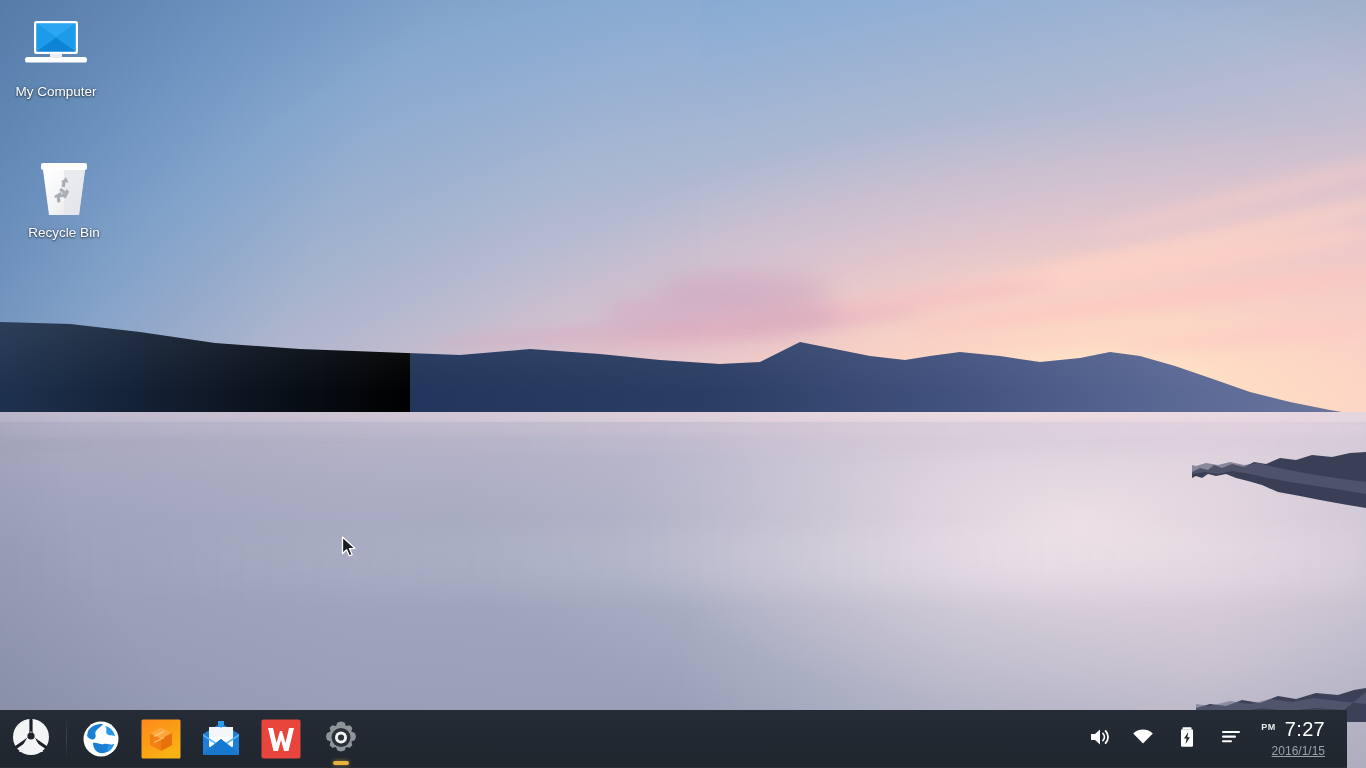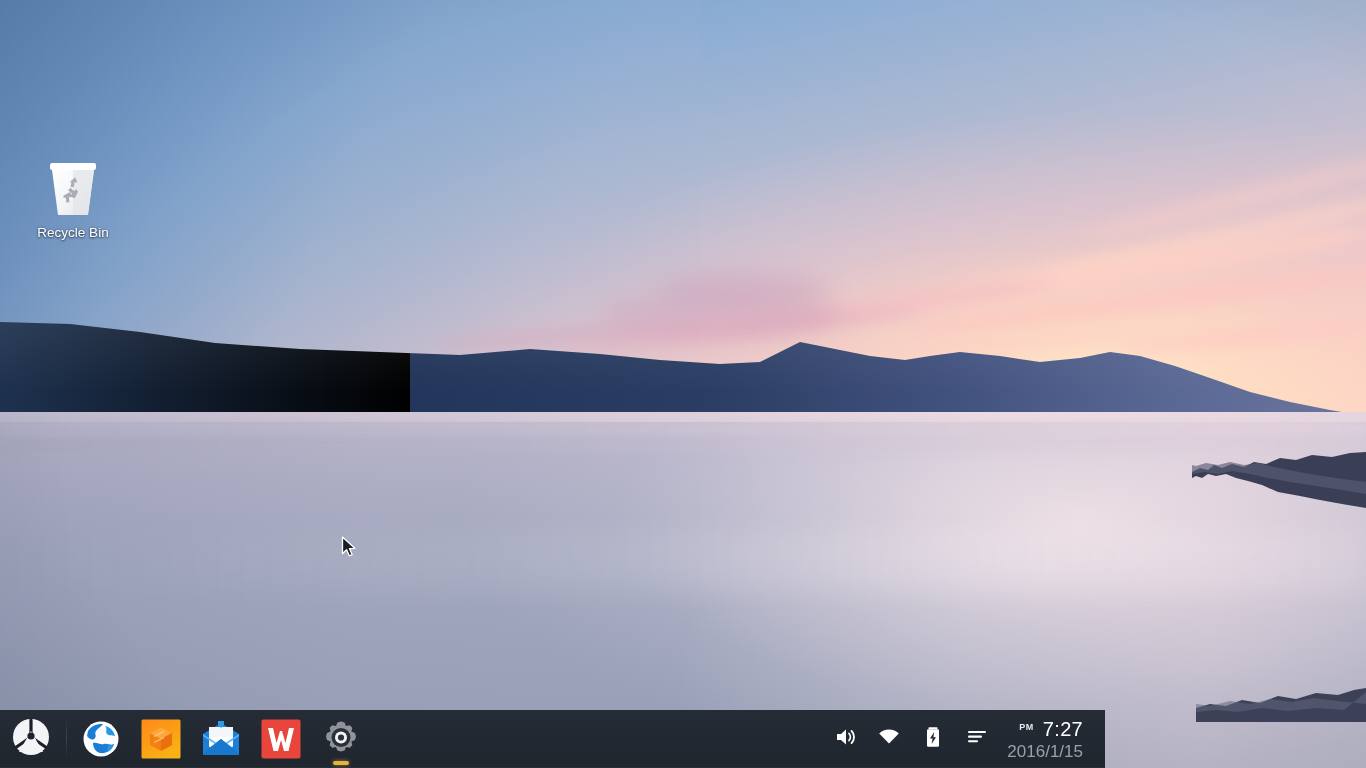--- a/index.html
+++ b/index.html
@@ -121,25 +121,25 @@
   }
   .desk-icon .glyph{ width:72px; height:64px; display:flex; align-items:center; justify-content:center; }
   .desk-icon .label{
     margin-top:6px;
     font-size:13.5px; line-height:16px; color:#ffffff;
     text-align:center;
     text-shadow:0 1px 2px rgba(0,0,0,0.55), 0 0 3px rgba(0,0,0,0.35);
     white-space:nowrap;
   }
   #icon-mycomputer{ left:0px;  top:14px; }
-  #icon-recyclebin{ left:17px;  top:155px; }
+  #icon-recyclebin{ left:8px;  top:155px; }
 
   
   .taskbar{
-    position:absolute; left:0; top:710px; width:1105px; height:58px;
+    position:absolute; left:0; top:710px; width:1347px; height:58px;
     background:linear-gradient(180deg,#262c35 0%,#232932 45%,#20262e 100%);
     display:flex; align-items:center;
     box-shadow:0 -1px 0 rgba(255,255,255,0.045) inset;
   }
   .tb-left{ display:flex; align-items:center; height:58px; }
   .tb-spacer{ flex:1 1 auto; height:58px; }
   .tb-right{ display:flex; align-items:center; height:58px; padding-right:8px; }
 
   .launcher{
     width:62px; height:58px;
@@ -172,21 +172,21 @@
   }
   .clock{
     display:flex; flex-direction:column; align-items:flex-end;
     justify-content:center;
     height:58px; padding:0 14px 0 8px;
     cursor:pointer;
   }
   .clock-row{ display:flex; align-items:baseline; gap:9px; }
   .clock-ampm{ font-size:9px; font-weight:bold; color:#e8ebee; letter-spacing:.5px; position:relative; top:-6px; }
   .clock-time{ font-size:20px; color:#ffffff; line-height:20px; letter-spacing:.3px; }
-  .clock-date{ font-size:17px; color:#9aa1ab; line-height:15px; margin-top:5px; }
+  .clock-date{ font-size:12px; color:#9aa1ab; line-height:15px; margin-top:5px;text-decoration:underline; }
 
   
   .cursor{ position:absolute; left:341px; top:536px; pointer-events:none; }
 </style>
 </head>
 <body>
 
 <div id="desktop">
 
   <div class="wallpaper">
@@ -261,20 +261,35 @@
       <path fill="#3d4157" d="M170,6 L170,40 L0,40 L0,26 L14,22 L30,24 L46,18
         L64,21 L82,14 L100,17 L120,11 L142,13 L158,8 Z"></path>
       <path fill="#63667d" opacity="0.55" d="M170,10 L170,22 L142,19 L118,16
         L96,20 L74,17 L54,22 L34,19 L14,24 L0,22 L0,30 L20,28 L42,30
         L66,26 L92,29 L120,26 L148,28 Z"></path>
     </svg>
 
     <div class="vignette"></div>
   </div>
 
+  <div class="desk-icon" id="icon-mycomputer">
+    <span class="glyph">
+      <svg width="72" height="58" viewBox="0 0 72 58">
+        <rect x="14" y="4" width="44" height="33" rx="2.5" fill="#ffffff"></rect>
+        <rect x="16.5" y="6.5" width="39" height="28" fill="#1796e6"></rect>
+        <path d="M16.5,6.5 L36,20.5 L55.5,6.5 Z" fill="#2aa6f2"></path>
+        <path d="M16.5,34.5 L36,20.5 L55.5,34.5 Z" fill="#0e82d4"></path>
+        <path d="M16.5,6.5 L36,20.5 L16.5,34.5 Z" fill="#1b9bea"></path>
+        <path d="M55.5,6.5 L36,20.5 L55.5,34.5 Z" fill="#1b9bea"></path>
+        <rect x="5" y="40" width="62" height="5.5" rx="2.6" fill="#ffffff"></rect>
+        <rect x="30" y="37" width="12" height="4" fill="#e9eef3"></rect>
+      </svg>
+    </span>
+    <span class="label">My Computer</span>
+  </div>
 
   <div class="desk-icon" id="icon-recyclebin">
     <span class="glyph">
       <svg width="72" height="64" viewBox="0 0 72 64">
         <defs>
           <linearGradient id="binG" x1="0" y1="0" x2="1" y2="1">
             <stop offset="0" stop-color="#ffffff"></stop>
             <stop offset="0.55" stop-color="#f3f4f6"></stop>
             <stop offset="1" stop-color="#dcdee2"></stop>
           </linearGradient>

